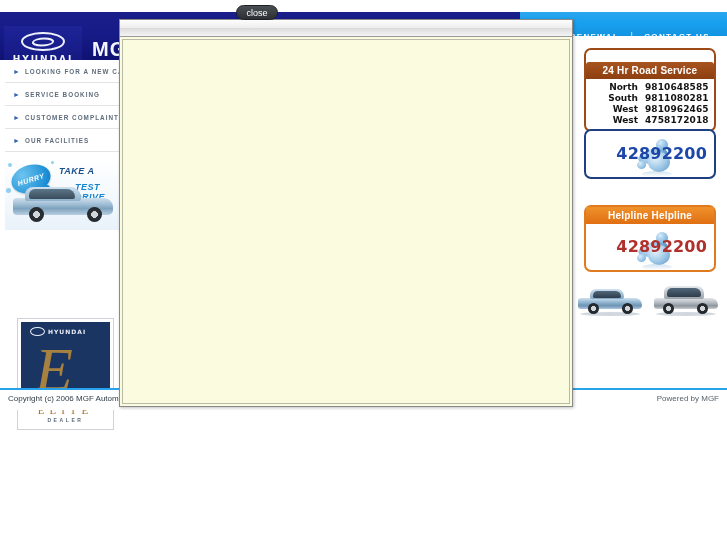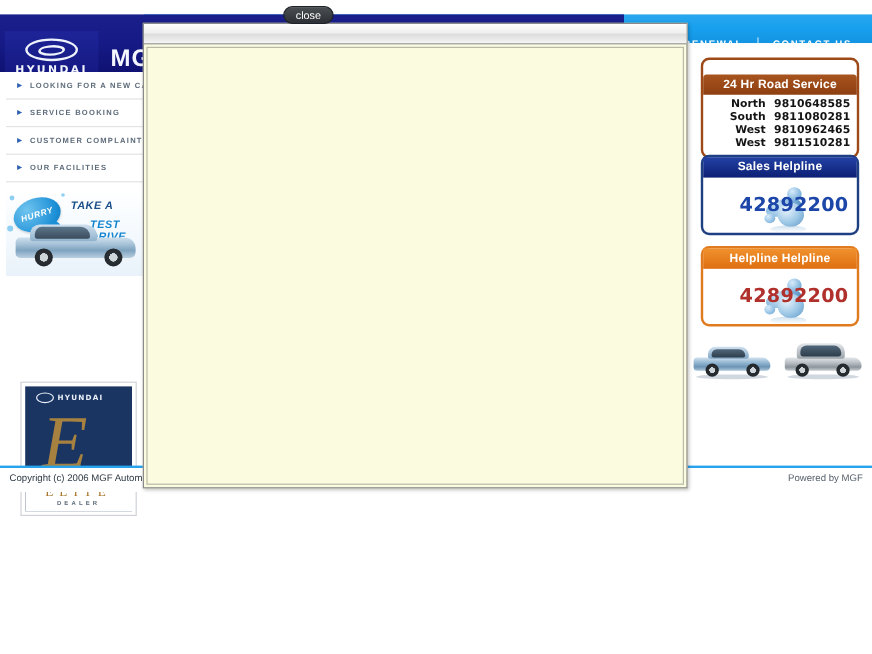--- a/index.html
+++ b/index.html
@@ -251,27 +251,26 @@
           <div class="roadrow">
             <span class="rg">South</span>
             <span class="rn">9811080281</span>
           </div>
           <div class="roadrow">
             <span class="rg">West</span>
             <span class="rn">9810962465</span>
           </div>
           <div class="roadrow">
             <span class="rg">West</span>
-            <span class="rn">9811510281</span>
+            <span class="rn">4758172018</span>
           </div>
         </div>
       </div>
 
       <div class="rcbox rc-sales">
-        <div class="rc-head">Sales Helpline</div>
         <div class="rc-body">
           <div class="phonefig">
             <div class="ph-h"></div>
             <div class="ph-b"></div>
             <div class="ph-c"></div>
             <div class="ph-s"></div>
             <div class="ph-ref"></div>
           </div>
           <div class="rc-num num-blue">42892200</div>
         </div>

